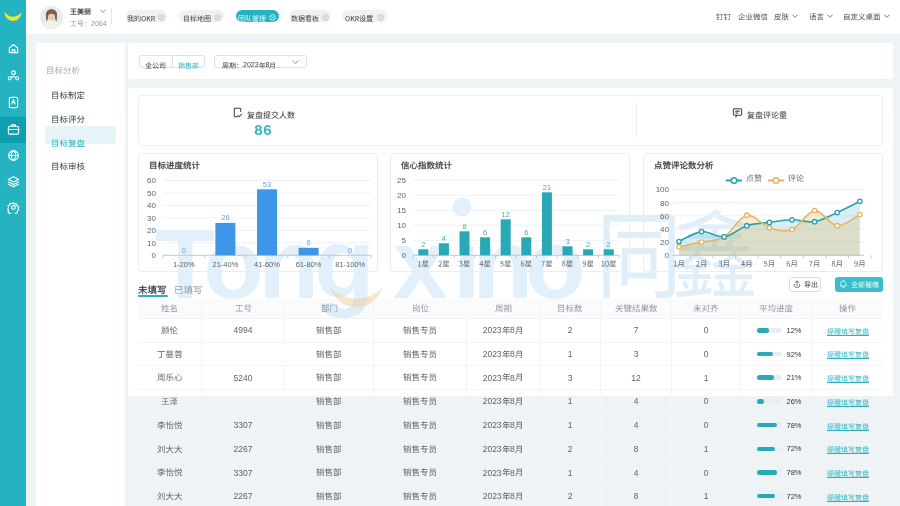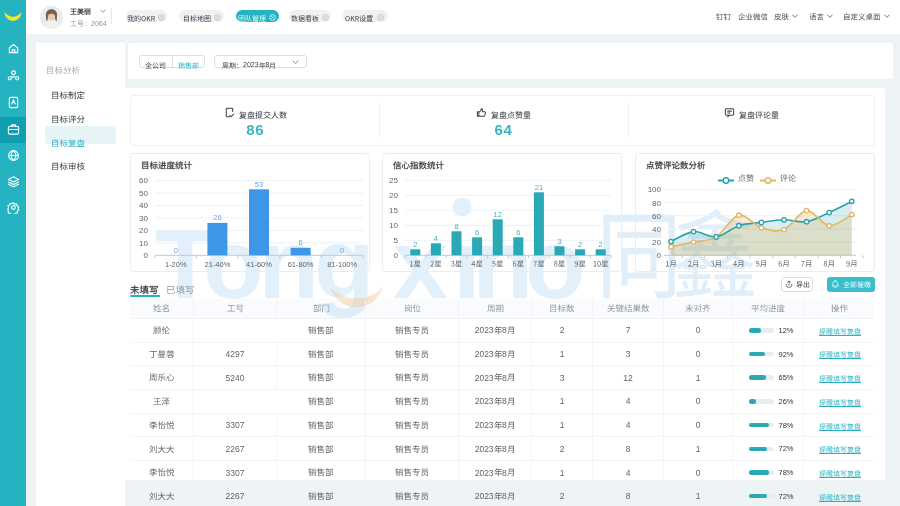--- a/index.html
+++ b/index.html
@@ -15,21 +15,21 @@
 .toplink{position:absolute;top:12.5px;font-size:7.5px;color:#464c54;white-space:nowrap}
 .sidebar{position:absolute;left:36px;top:43px;width:89px;height:463px;background:#fff;z-index:3}
 .mtitle{position:absolute;left:9.5px;top:15px}
 .mitem{position:absolute;left:15px}
 .msel{position:absolute;left:9px;top:82.5px;width:71px;height:18px;background:#e7f4f7;border-radius:3px}
 .filtercard{position:absolute;left:128px;top:43px;width:765px;height:36px;background:#fff;border-radius:3px;z-index:3}
 .seg{position:absolute;left:11px;top:11.5px;width:66px;height:13.5px;border:1px solid #dcdfe6;border-radius:3px;display:flex}
 .seg div{flex:1;text-align:center;line-height:11.5px}
 .seg div:first-child{border-right:1px solid #dcdfe6}
 .drop{position:absolute;left:86px;top:11.5px;width:93px;height:13.5px;border:1px solid #dcdfe6;border-radius:3px;line-height:11.5px;padding-left:7px}
-.maincard{position:absolute;left:120px;top:88px;width:765px;height:392px;background:#fff;border-radius:3px 3px 0 0}
+.maincard{position:absolute;left:128px;top:88px;width:765px;height:308px;background:#fff;border-radius:3px 3px 0 0}
 .statbox{position:absolute;left:10px;top:6.5px;width:745px;height:51px;border:1px solid #edf0f4;border-radius:3px;z-index:3}
 .statcell{position:absolute;top:0;height:100%;text-align:center}
 .statnum{margin-top:1px;font-size:15px;font-weight:bold;color:#3ab5c3;letter-spacing:0.5px}
 .chartcard{position:absolute;top:65px;width:240px;height:119px;border:1px solid #e9edf1;border-radius:3px;z-index:3}
 .tabrow{position:absolute;left:10px;top:190px;z-index:3}
 .tabu{position:absolute;left:0;top:16.5px;width:30px;height:2.5px;background:#25b2c1;border-radius:1px}
 .btn-exp{position:absolute;left:661px;top:189px;width:32px;height:14.5px;border:1px solid #d9dde3;border-radius:3px;background:#fff;display:flex;align-items:center;justify-content:center;z-index:3}
 .btn-urge{position:absolute;left:707px;top:189px;width:47.5px;height:14.5px;border-radius:3px;background:#3bbecb;display:flex;align-items:center;justify-content:center;z-index:3}
 .tbl{position:absolute;left:10px;top:211px;width:745px}
 .thead{position:absolute;left:0;top:0;width:745px;height:20px;background:#fafbfc;border-bottom:1px solid #f0f2f6}
@@ -264,33 +264,20 @@
           </svg><svg class="ct" style="vertical-align:-0.16em;" width="48.0" height="8" viewBox="0 0 6000 1000" fill="#2f3338">
             <use href="#g45" x="0"></use>
             <use href="#g46" x="1000"></use>
             <use href="#g59" x="2000"></use>
             <use href="#g60" x="3000"></use>
             <use href="#g61" x="4000"></use>
             <use href="#g21" x="5000"></use>
           </svg></div>
         <div class="statnum">86</div>
       </div>
-      <div class="statcell" style="left:248.3px;width:248.3px">
-        <div style="position:absolute;left:0;top:7px;bottom:7px;width:1px;background:#edf0f4"></div>
-        <div style="margin-top:6.5px"><svg width="11" height="11" viewBox="0 0 12 12" style="vertical-align:-1.5px;margin-right:4px">
-            <path d="M1.5 5.2h1.6v5H1.5zM3.1 9.6l1.2.6h4.2c.5 0 .9-.3 1-.8l.9-3.2c.1-.6-.3-1.1-1-1.1H7.2c.3-1.7.2-3-.8-3.3-.6-.2-.8.2-.8.8L5.4 4 3.1 5.8" fill="none" stroke="#3a4046" stroke-width="1.1" stroke-linecap="round" stroke-linejoin="round"></path>
-          </svg><svg class="ct" style="vertical-align:-0.16em;" width="40.0" height="8" viewBox="0 0 5000 1000" fill="#2f3338">
-            <use href="#g45" x="0"></use>
-            <use href="#g46" x="1000"></use>
-            <use href="#g62" x="2000"></use>
-            <use href="#g63" x="3000"></use>
-            <use href="#g64" x="4000"></use>
-          </svg></div>
-        <div class="statnum">64</div>
-      </div>
       <div class="statcell" style="left:496.7px;width:248.3px">
         <div style="position:absolute;left:0;top:7px;bottom:7px;width:1px;background:#edf0f4"></div>
         <div style="margin-top:6.5px"><svg width="11" height="11" viewBox="0 0 12 12" style="vertical-align:-1.5px;margin-right:4px">
             <rect x="1.5" y="2" width="9" height="7" rx="1" fill="none" stroke="#3a4046" stroke-width="1.1" stroke-linecap="round" stroke-linejoin="round"></rect>
             <path d="M4 11l1.5-2M4 4.5h4M4 6.5h2.5" fill="none" stroke="#3a4046" stroke-width="1.1" stroke-linecap="round" stroke-linejoin="round"></path>
           </svg><svg class="ct" style="vertical-align:-0.16em;" width="40.0" height="8" viewBox="0 0 5000 1000" fill="#2f3338">
             <use href="#g45" x="0"></use>
             <use href="#g46" x="1000"></use>
             <use href="#g44" x="2000"></use>
             <use href="#g65" x="3000"></use>
@@ -638,20 +625,23 @@
           </svg>
         </div>
       </div>
       <div class="trow" style="top:20.0px">
         <div class="cell" style="left:0px;width:64px">
           <svg class="ct" style="vertical-align:-0.16em;" width="17.0" height="8.5" viewBox="0 0 2000 1000" fill="#5f646b">
             <use href="#g106" x="0"></use>
             <use href="#g107" x="1000"></use>
           </svg>
         </div>
+        <div class="cell" style="left:64px;width:83px">
+          <span class="num">4994</span>
+        </div>
         <div class="cell" style="left:147px;width:89px">
           <svg class="ct" style="vertical-align:-0.16em;" width="25.5" height="8.5" viewBox="0 0 3000 1000" fill="#5f646b">
             <use href="#g52" x="0"></use>
             <use href="#g53" x="1000"></use>
             <use href="#g54" x="2000"></use>
           </svg>
         </div>
         <div class="cell" style="left:236px;width:93px">
           <svg class="ct" style="vertical-align:-0.16em;" width="34.0" height="8.5" viewBox="0 0 4000 1000" fill="#5f646b">
             <use href="#g52" x="0"></use>
@@ -697,23 +687,20 @@
         </div>
       </div>
       <div class="trow" style="top:43.7px">
         <div class="cell" style="left:0px;width:64px">
           <svg class="ct" style="vertical-align:-0.16em;" width="25.5" height="8.5" viewBox="0 0 3000 1000" fill="#5f646b">
             <use href="#g111" x="0"></use>
             <use href="#g112" x="1000"></use>
             <use href="#g113" x="2000"></use>
           </svg>
         </div>
-        <div class="cell" style="left:64px;width:83px">
-          <span class="num">4297</span>
-        </div>
         <div class="cell" style="left:147px;width:89px">
           <svg class="ct" style="vertical-align:-0.16em;" width="25.5" height="8.5" viewBox="0 0 3000 1000" fill="#5f646b">
             <use href="#g52" x="0"></use>
             <use href="#g53" x="1000"></use>
             <use href="#g54" x="2000"></use>
           </svg>
         </div>
         <div class="cell" style="left:236px;width:93px">
           <svg class="ct" style="vertical-align:-0.16em;" width="34.0" height="8.5" viewBox="0 0 4000 1000" fill="#5f646b">
             <use href="#g52" x="0"></use>
@@ -800,21 +787,21 @@
         <div class="cell" style="left:463px;width:71px">
           <span class="num">12</span>
         </div>
         <div class="cell" style="left:534px;width:69px">
           <span class="num">1</span>
         </div>
         <div class="cell" style="left:603px;width:71px">
           <div class="pbar">
             <i style="width:65%"></i>
           </div>
-          <span style="font-size:7.5px;color:#2f3338">65%</span>
+          <span style="font-size:7.5px;color:#2f3338">21%</span>
         </div>
         <div class="cell" style="left:674px;width:71px">
           <span class="alink"><svg class="ct" style="vertical-align:-0.05em;" width="42.0" height="7" viewBox="0 0 6000 1000" fill="#2fb0bf">
               <use href="#g59" x="0"></use>
               <use href="#g110" x="1000"></use>
               <use href="#g84" x="2000"></use>
               <use href="#g85" x="3000"></use>
               <use href="#g45" x="4000"></use>
               <use href="#g46" x="5000"></use>
             </svg></span>

